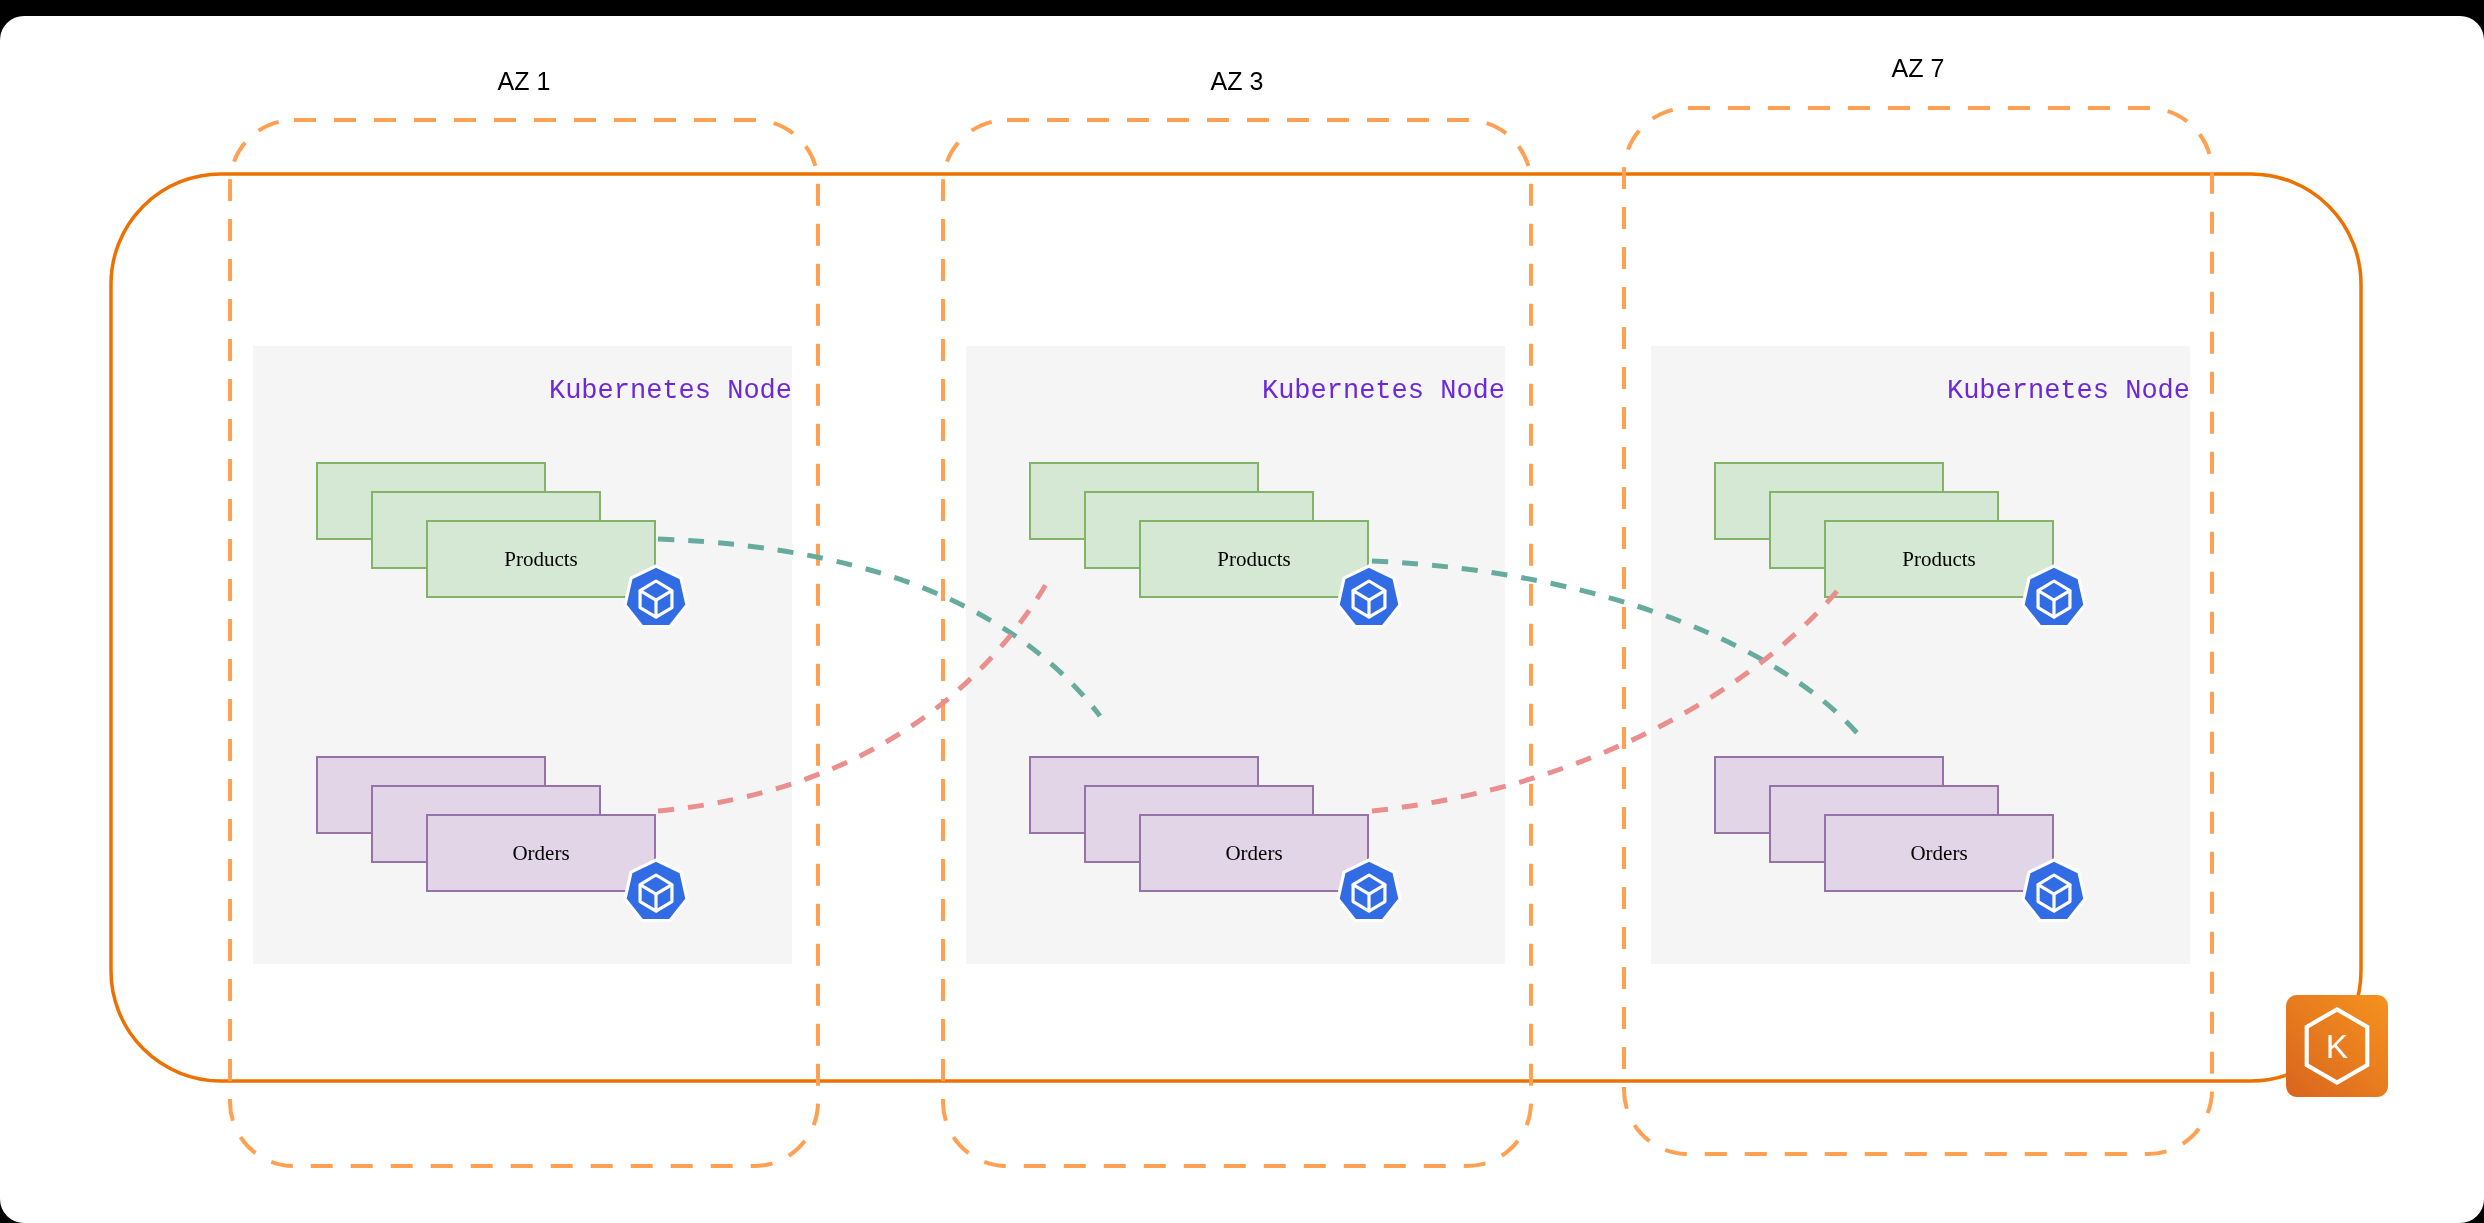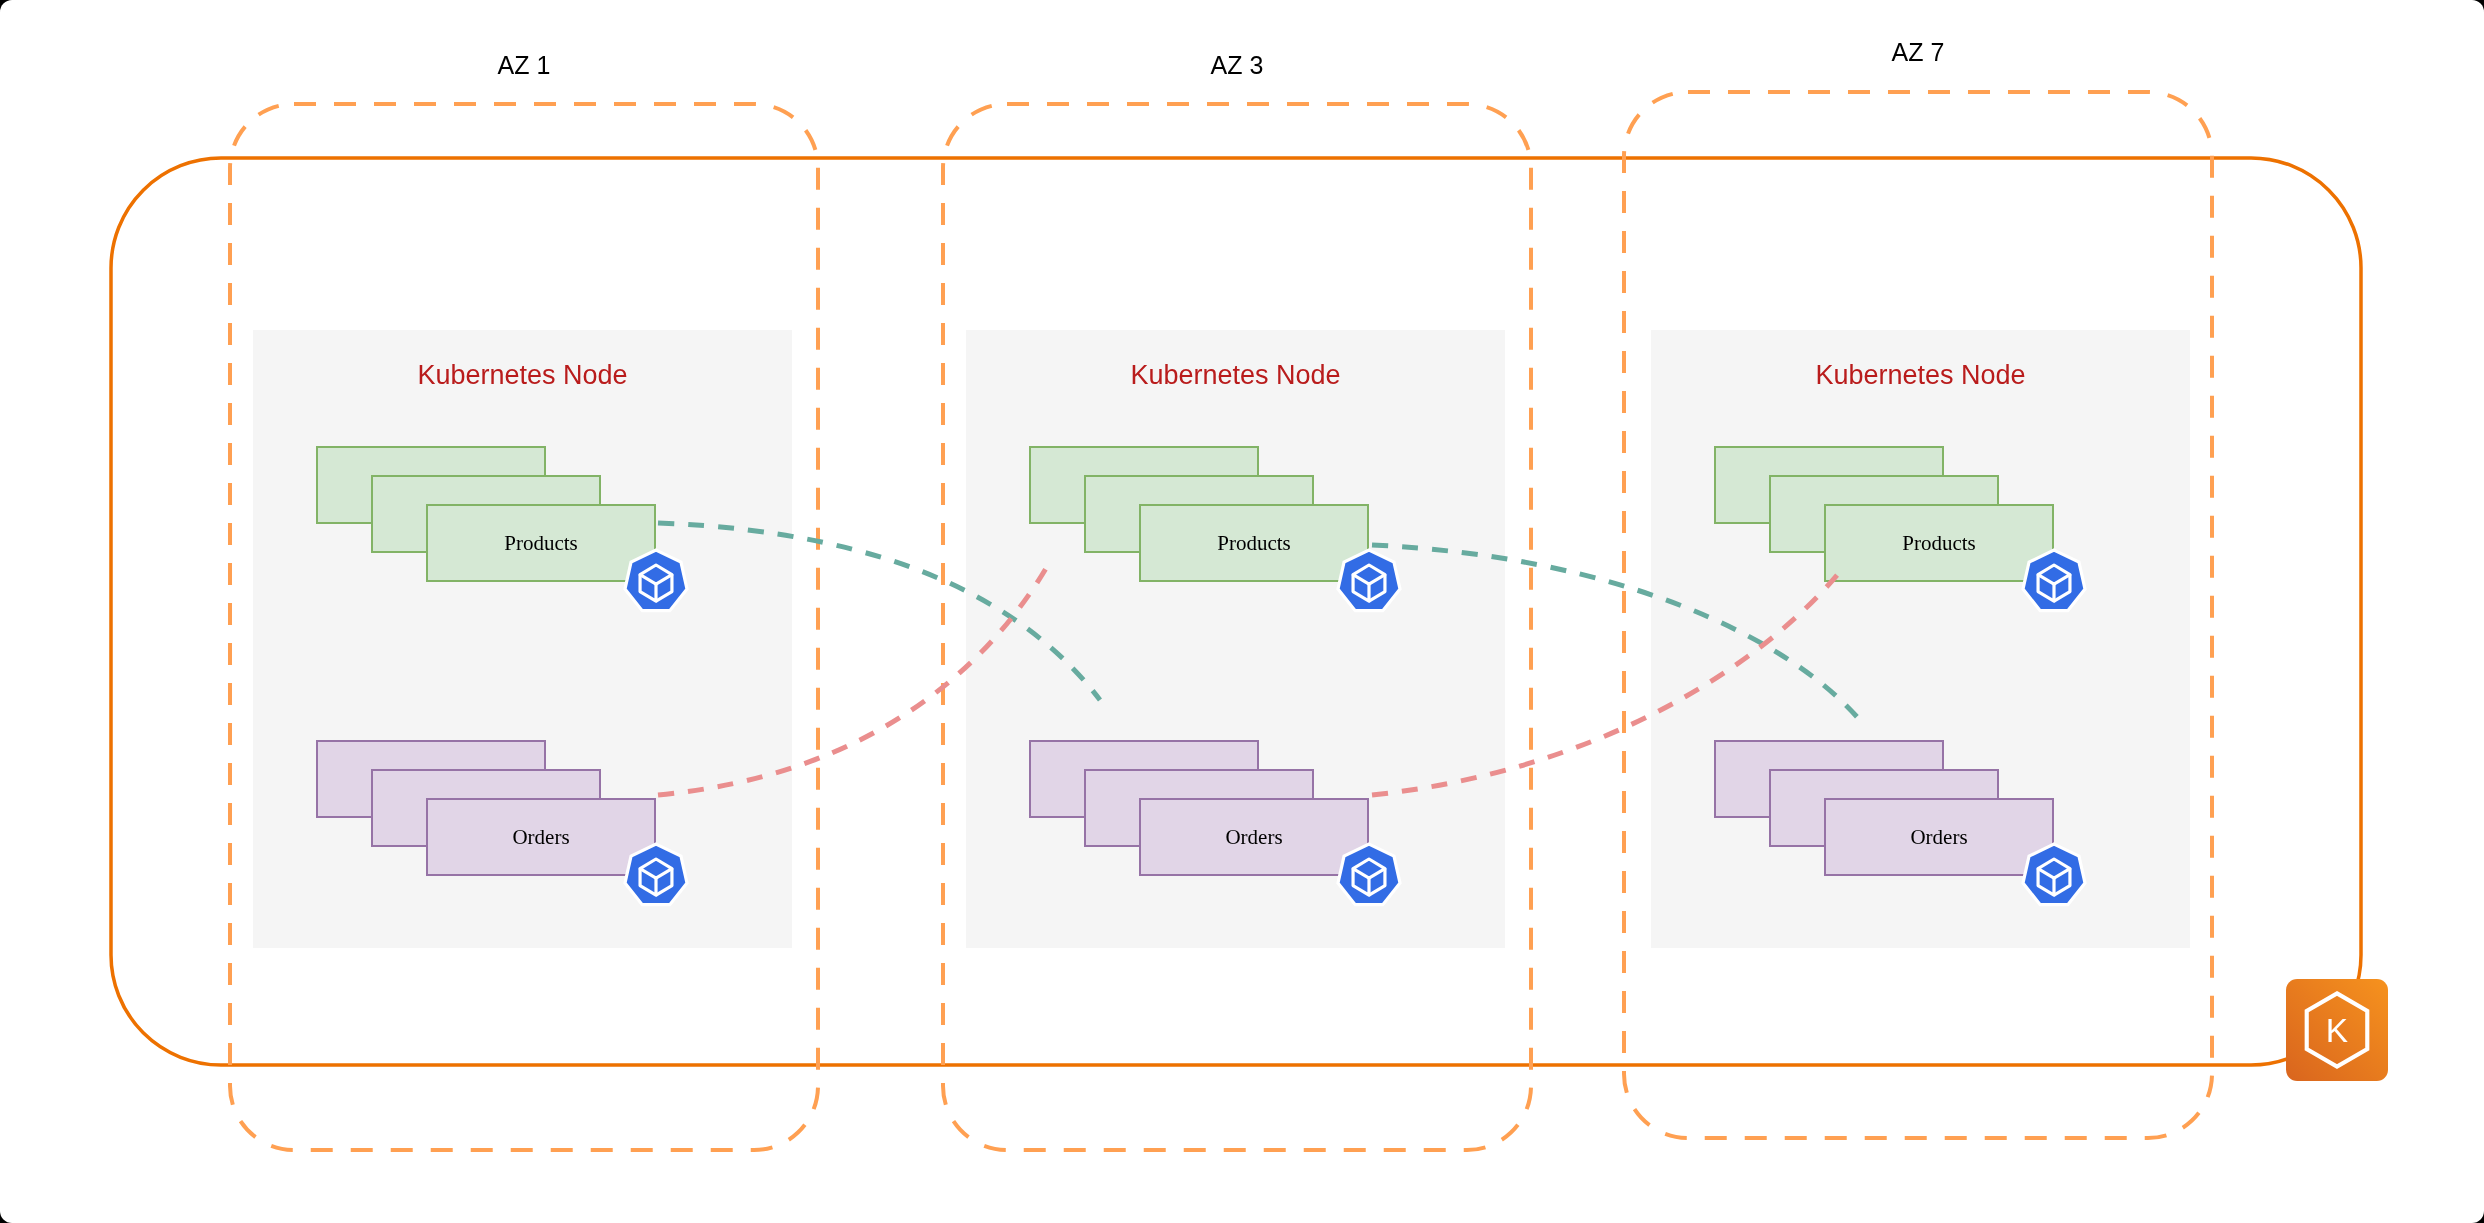--- a/index.html
+++ b/index.html
@@ -1,26 +1,26 @@
 <!DOCTYPE html>
 <html><head>
 <meta charset="utf-8">
 <style>
   html,body{margin:0;padding:0;background:#000;}
   body{
     width:2484px;height:1223px;position:relative;overflow:hidden;
     font-family:"Liberation Sans",sans-serif;color:#000;
   }
-  .canvas{position:absolute;inset:0;background:#ffffff;border-radius:12px;overflow:hidden;}
+  .canvas{position:absolute;inset:0;background:#ffffff;border-radius:24px;overflow:hidden;margin-top:16px;}
   .layer{position:absolute;left:0;top:0;width:2484px;height:1223px;pointer-events:none;}
 
   .az-label{position:absolute;text-align:center;font-size:25px;line-height:30px;color:#000;}
 
   .node{position:absolute;width:539px;height:618px;background:#F5F5F5;top:330px;}
-  .node-title{position:absolute;top:30px;left:0;width:100%;text-align:center;font-size:27px;color:#b91c1c;}
+  .node-title{position:absolute;top:30px;left:0;width:100%;text-align:right;font-size:27px;color:#6d28d9;font-family:Liberation Mono, monospace;}
 
   .stack{position:absolute;width:340px;height:136px;font-family:Liberation Serif, serif;}
   .card{position:absolute;width:230px;height:78px;box-sizing:border-box;border:2px solid;}
   .card.green{background:#D5E8D4;border-color:#82B366;}
   .card.purple{background:#E1D5E7;border-color:#9673A6;}
   .card.l1{left:0;top:0;}
   .card.l2{left:55px;top:29px;}
   .card.l3{left:110px;top:58px;display:flex;align-items:center;justify-content:center;}
   .wl-label{font-size:21px;color:#000;}
 

